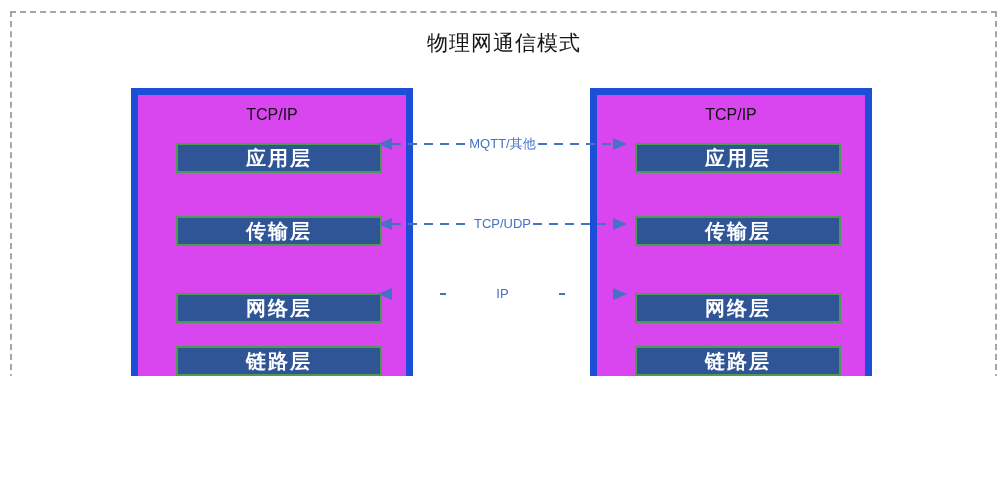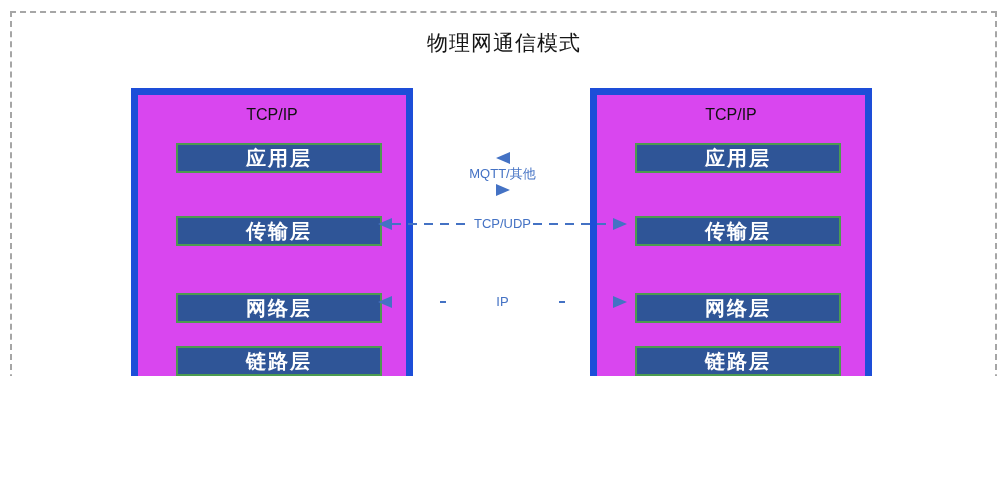--- a/index.html
+++ b/index.html
@@ -76,23 +76,23 @@
   .layer-box.l3 { top: 198px; }
   .layer-box.l4 { top: 251px; }
   .link-arrow {
     position: absolute;
     left: 378px;
     width: 249px;
     height: 20px;
     display: flex;
     align-items: center;
   }
-  .link-arrow.a1 { top: 152px; flex-direction: column; }
+  .link-arrow.a1 { top: 134px; }
   .link-arrow.a2 { top: 214px; }
-  .link-arrow.a3 { top: 292px; gap: 48px; }
+  .link-arrow.a3 { top: 284px; gap: 48px; }
   .arrowhead-left {
     width: 0; height: 0;
     border-top: 6px solid transparent;
     border-bottom: 6px solid transparent;
     border-right: 14px solid #4472c4;
     flex: 0 0 auto;
   }
   .arrowhead-right {
     width: 0; height: 0;
     border-top: 6px solid transparent;

